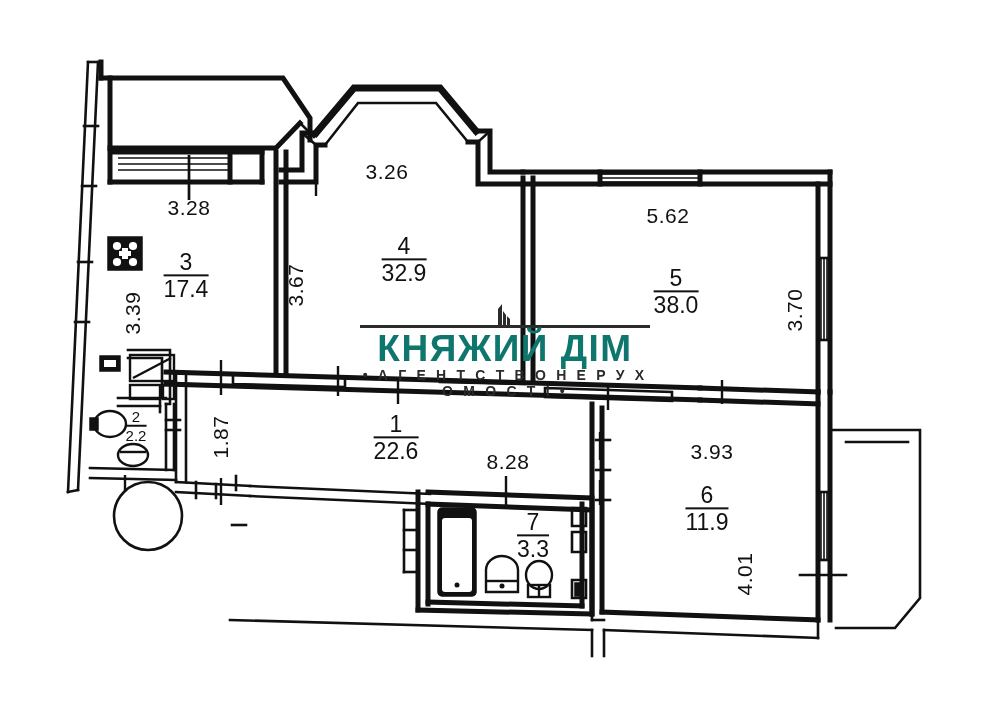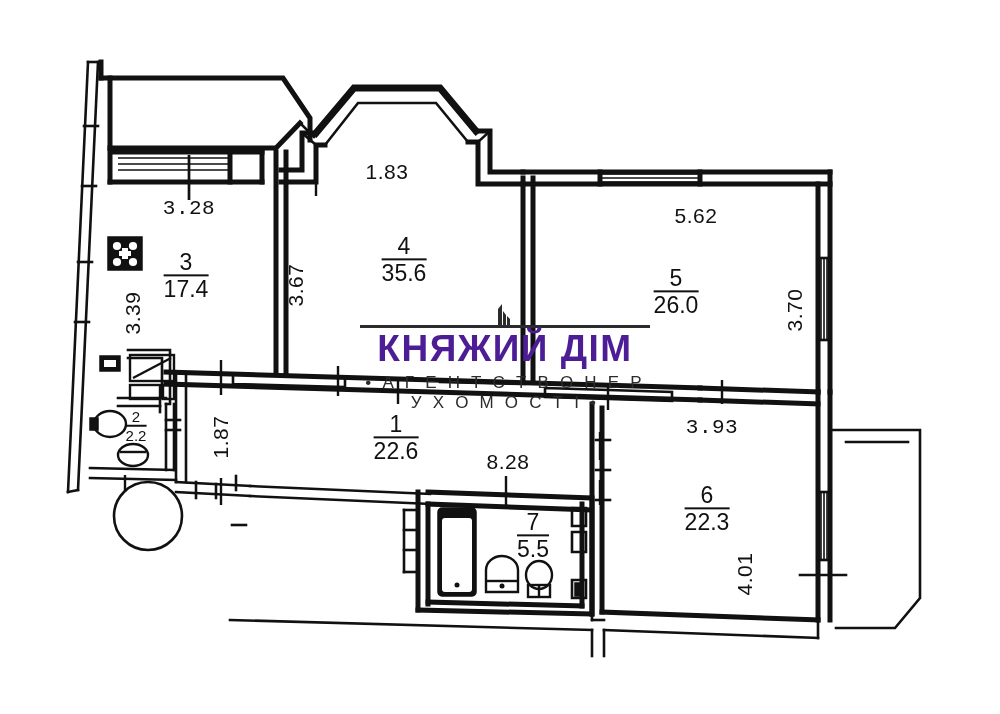--- a/index.html
+++ b/index.html
@@ -126,29 +126,29 @@
     background: #2b2b2b;
     width: 100%;
     margin: 0 0 2px 0;
   }
   #wm-title {
     font-family: "Liberation Sans", sans-serif;
     font-size: 37px;
     font-weight: 700;
     letter-spacing: 1.5px;
     line-height: 1;
-    color: #4c1d95;
+    color: #0f766e;
   }
   #wm-sub {
     font-family: "Liberation Sans", sans-serif;
-    font-size: 17px;
-    font-weight: 400;
+    font-size: 14px;
+    font-weight: 700;
     letter-spacing: 3.2px;
     color: #2b2b2b;
-    margin-top: 6px;
+    margin-top: 0;
   }
 </style>
 </head>
 <body>
 
 <div id="plan-root">
 
   <svg id="plan-svg" viewBox="0 0 1000 714">
 
     <g>
@@ -410,41 +410,41 @@
       <div class="lbl room-box small" style="left: 136px; top: 426px;">
         <div class="room-num">2</div>
         <div class="room-area">2.2</div>
       </div>
       <div class="lbl room-box" style="left: 186px; top: 276px;">
         <div class="room-num">3</div>
         <div class="room-area">17.4</div>
       </div>
       <div class="lbl room-box" style="left: 404px; top: 260px;">
         <div class="room-num">4</div>
-        <div class="room-area">35.6</div>
+        <div class="room-area">32.9</div>
       </div>
       <div class="lbl room-box" style="left: 676px; top: 292px;">
         <div class="room-num">5</div>
-        <div class="room-area">26.0</div>
+        <div class="room-area">38.0</div>
       </div>
       <div class="lbl room-box" style="left: 707px; top: 509px;">
         <div class="room-num">6</div>
-        <div class="room-area">22.3</div>
+        <div class="room-area">11.9</div>
       </div>
       <div class="lbl room-box" style="left: 533px; top: 536px;">
         <div class="room-num">7</div>
-        <div class="room-area">5.5</div>
+        <div class="room-area">3.3</div>
       </div>
     </div>
 
   <div id="dim-labels">
-      <div class="lbl dim" style="left: 189px; top: 208px; font-family: Liberation Mono, monospace;">3.28</div>
-      <div class="lbl dim" style="left: 387px; top: 172px;">1.83</div>
-      <div class="lbl dim" style="left: 668px; top: 216px; margin-left: 28px;">5.62</div>
-      <div class="lbl dim" style="left: 712px; top: 427px; font-family: Liberation Mono, monospace;">3.93</div>
+      <div class="lbl dim" style="left: 189px; top: 208px;">3.28</div>
+      <div class="lbl dim" style="left: 387px; top: 172px;">3.26</div>
+      <div class="lbl dim" style="left: 668px; top: 216px;">5.62</div>
+      <div class="lbl dim" style="left: 712px; top: 452px;">3.93</div>
       <div class="lbl dim" style="left: 508px; top: 462px;">8.28</div>
       <div class="lbl dim vert" style="left: 133px; top: 313px;">3.39</div>
       <div class="lbl dim vert" style="left: 296px; top: 285px;">3.67</div>
       <div class="lbl dim vert" style="left: 221px; top: 437px;">1.87</div>
       <div class="lbl dim vert" style="left: 795px; top: 310px;">3.70</div>
       <div class="lbl dim vert" style="left: 745px; top: 574px;">4.01</div>
     </div>
 
 </div>
 

